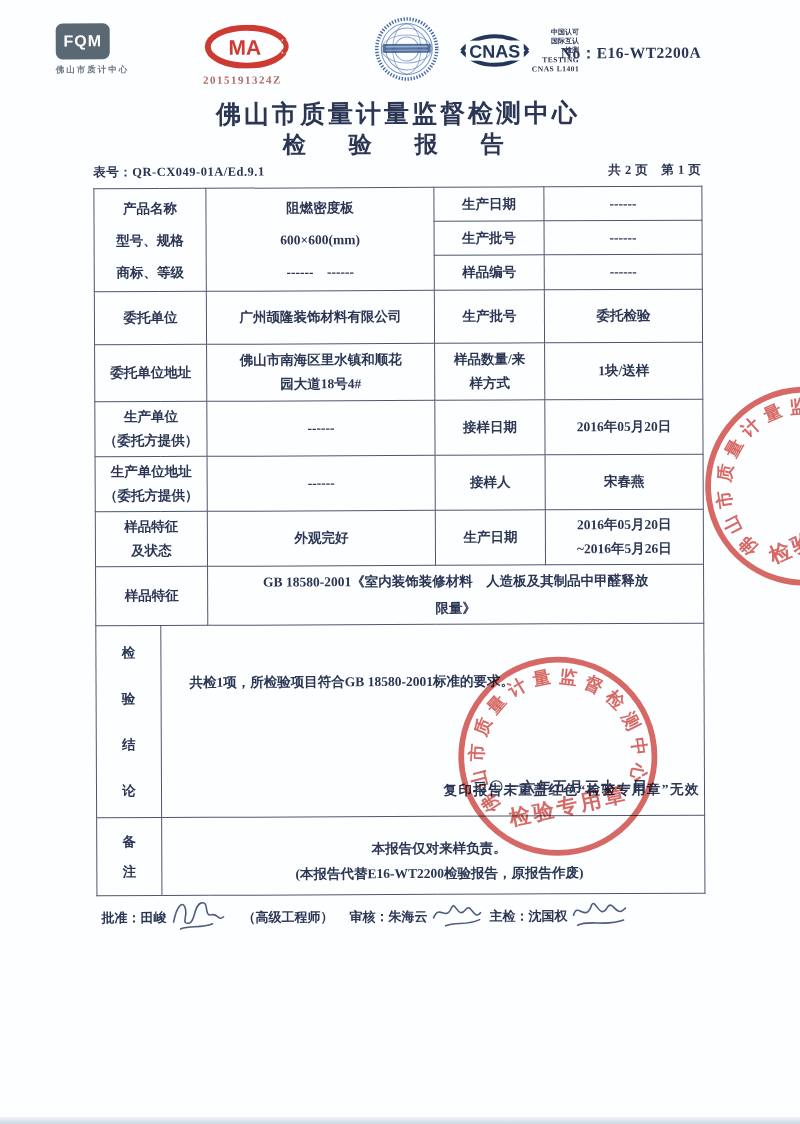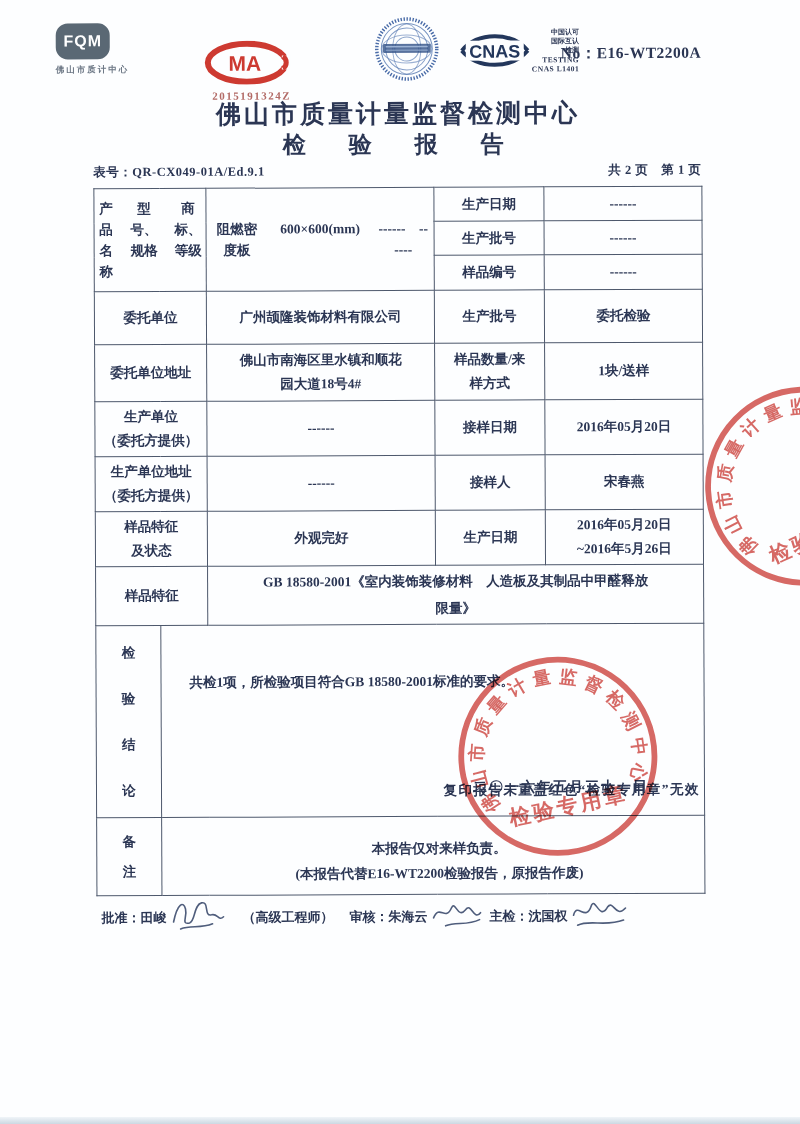--- a/index.html
+++ b/index.html
@@ -12,44 +12,44 @@
   .sheet{
     position:relative;width:800px;height:1124px;margin:0 auto;
     background:#fdfeff;overflow:hidden;
     font-family:"Liberation Serif", serif;color:var(--ink);
   }
   .tilt{position:absolute;inset:0;transform:rotate(-0.25deg);transform-origin:400px 560px;}
   .bottom-edge{position:absolute;left:0;right:0;bottom:0;height:7px;background:linear-gradient(#f0f5f9,#ccd8e2);}
   
   .abs{position:absolute;}
   .fqm{left:58px;top:22px;text-align:center;}
-  .fqm-box{width:54px;height:36px;background:#5a6874;border-radius:12px;color:#fff;
+  .fqm-box{width:54px;height:36px;background:#5a6874;border-radius:7px;color:#fff;
     display:flex;align-items:center;justify-content:center;
     font-family:"Liberation Sans",sans-serif;font-weight:bold;font-size:16px;letter-spacing:1px;}
   .fqm-cap{margin-top:5px;font-size:8.5px;letter-spacing:2px;color:#6b7684;font-weight:bold;white-space:nowrap;text-align:center;}
-  .logo-num{font-size:11px;color:#b26a66;letter-spacing:1.5px;text-align:right;margin-top:1px;font-weight:bold;}
+  .logo-num{font-size:11px;color:#b26a66;letter-spacing:1.5px;text-align:left;margin-top:1px;font-weight:bold;}
   .cal-num{font-size:6.5px;color:#c2625c;text-align:center;margin-top:4px;white-space:nowrap;font-weight:bold;}
   .cnas-info{left:534px;top:29px;font-size:7px;line-height:9px;color:var(--ink);font-weight:bold;text-align:right;}
   .cnas-info .en{font-size:7.5px;letter-spacing:.5px;}
   .report-no{left:563px;top:44px;font-size:15.5px;font-weight:bold;letter-spacing:.5px;white-space:nowrap;}
   
   .title1{left:0;right:0;top:97px;text-align:center;font-size:25px;font-weight:bold;letter-spacing:3px;}
   .title2{left:0;right:0;top:129px;text-align:center;font-size:23px;font-weight:bold;letter-spacing:10px;}
   .form-row{left:95px;top:163px;width:608px;display:flex;justify-content:space-between;
     font-size:12.5px;font-weight:bold;letter-spacing:.5px;}
   
   table.rep{position:absolute;left:95px;top:187px;width:608px;border-collapse:collapse;table-layout:fixed;}
   table.rep td{border:1px solid var(--border);vertical-align:middle;text-align:center;
     font-size:13.5px;font-weight:bold;color:var(--ink);padding:2px 4px;overflow:hidden;}
   .r1{height:34px}.r2{height:34px}.r3{height:35px}.r4{height:53px}.r5{height:57px}
   .r6{height:55px}.r7{height:55px}.r8{height:55px}.r9{height:55px}.r10{height:192px}.r11{height:78px}
   td.tleft{text-align:left;padding-left:12px;}
   .preline{white-space:pre-line;line-height:24px;}
   .basisv{white-space:pre-line;line-height:27px;}
-  .stack3{display:flex;flex-direction:row;gap:17px;line-height:21px;}
+  .stack3{display:flex;flex-direction:column;gap:11px;line-height:21px;}
   td.vlabel{white-space:pre-line;line-height:46px;padding-top:2px;font-size:14px;}
   td.vlabel2{white-space:pre-line;line-height:30px;font-size:14px;}
   td.body-cell{position:relative;text-align:left;vertical-align:top;padding:0;}
   .concl-text{position:absolute;left:28px;top:48px;font-size:13.5px;font-weight:bold;}
   .concl-date{position:absolute;right:55px;top:126px;font-size:14px;font-weight:bold;letter-spacing:2px;margin-top:28px;}
   .concl-note{position:absolute;right:4px;top:157px;font-size:13.5px;font-weight:bold;letter-spacing:1.5px;}
   .remark-lines{padding:11px 0 0 12px;display:flex;flex-direction:column;gap:7px;font-size:13.5px;font-weight:bold;}
   
   .sig-row{left:100px;top:902px;width:620px;display:flex;align-items:center;
     font-size:13px;font-weight:bold;white-space:nowrap;}
@@ -64,21 +64,21 @@
 <body>
 
 <div class="sheet">
  <div class="tilt">
 
   <div class="abs fqm">
     <div class="fqm-box">FQM</div>
     <div class="fqm-cap">佛山市质计中心</div>
   </div>
 
-  <div class="abs" style="left:205px;top:40px;">
+  <div class="abs" style="left:205px;top:24px;">
     <svg width="88" height="44" viewBox="0 0 88 44">
       <ellipse cx="44" cy="22" rx="39" ry="19" fill="none" stroke="#cd3a31" stroke-width="6"></ellipse>
       <rect x="79" y="15" width="9" height="14" fill="#fdfeff"></rect>
       <path d="M80 16 a7 7 0 0 1 0 12" fill="none" stroke="#cd3a31" stroke-width="5"></path>
       <text x="42" y="30" text-anchor="middle" font-family="Liberation Sans, sans-serif" font-size="21" font-weight="bold" fill="#cd3a31">MA</text>
     </svg>
     <div class="logo-num">2015191324Z</div>
   </div>
 
 

